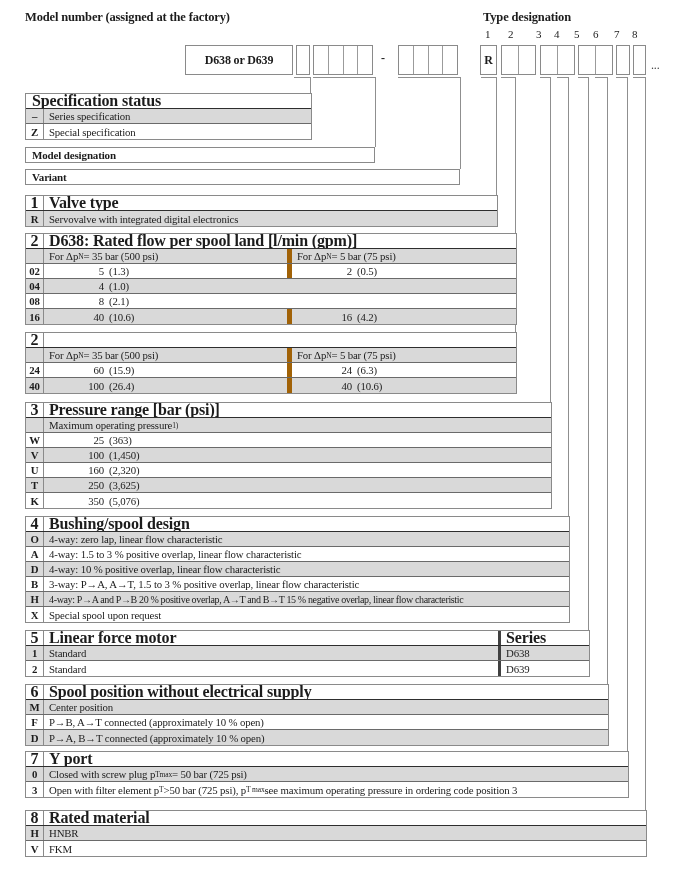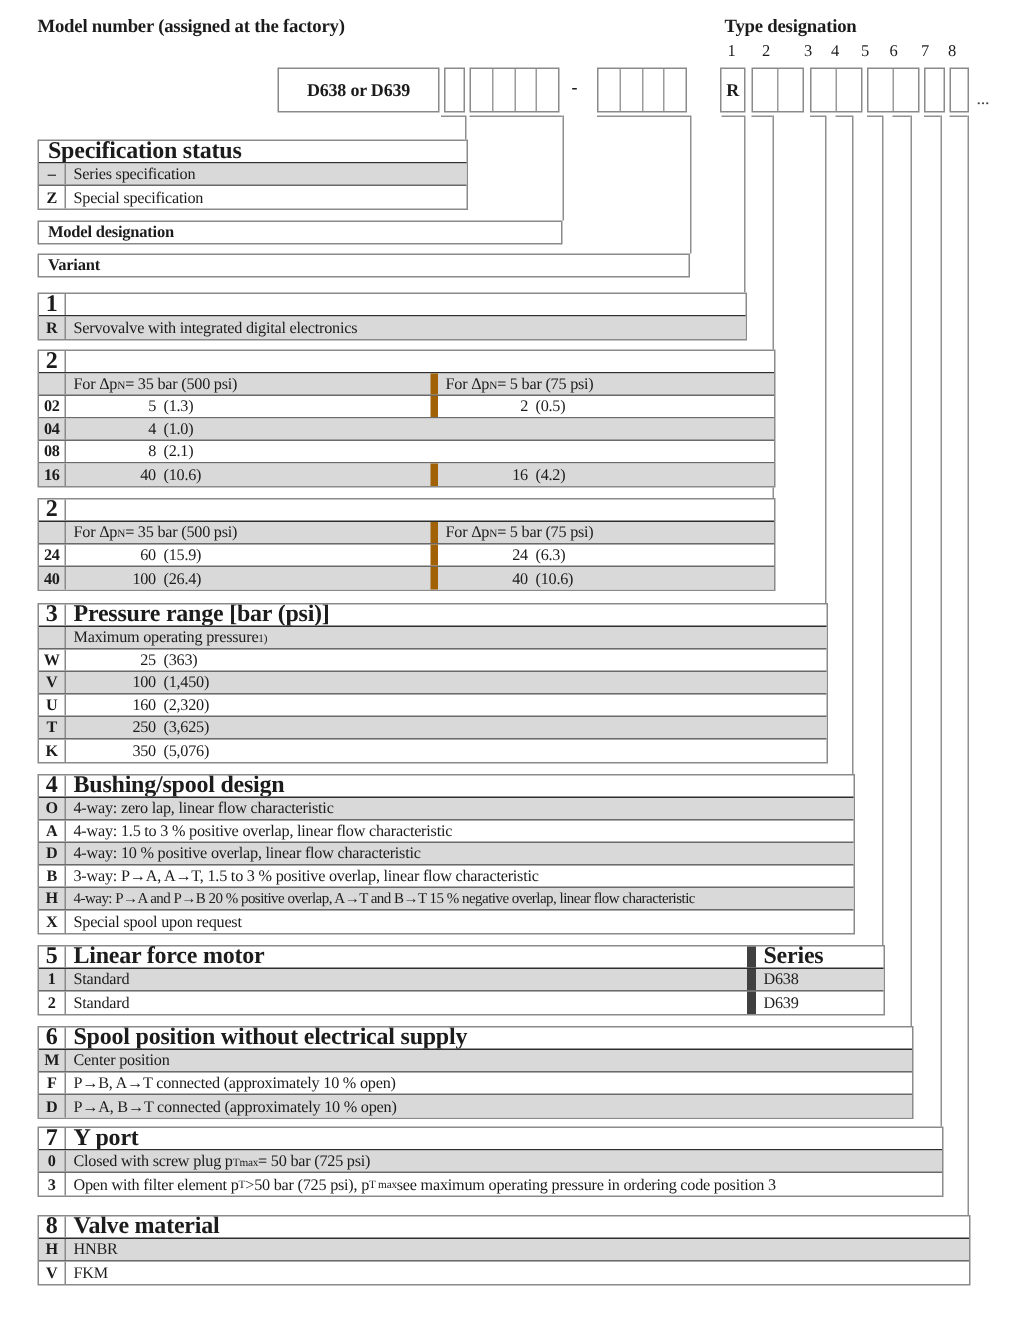--- a/index.html
+++ b/index.html
@@ -26,21 +26,21 @@
   .row.header{border-bottom-color:#2e2e2e;font-weight:bold;font-size:16px;}
   .row.gray{background:#d9d9d9;}
   .code{width:17px;flex:none;border-right:1px solid #8a8a8a;text-align:center;font-weight:bold;
         display:flex;align-items:center;justify-content:center;}
   .desc{flex:1;padding-left:5px;display:flex;align-items:center;white-space:nowrap;overflow:hidden;}
   .notitlepad{padding-left:6px;}
   .c1{width:238px;flex:none;border-right:5px solid #a16207;display:flex;align-items:center;padding-left:5px;white-space:nowrap;}
   .c2{flex:1;display:flex;align-items:center;padding-left:5px;white-space:nowrap;}
   .num{width:55px;flex:none;text-align:right;display:inline-block;}
   .paren{margin-left:5px;}
-  .desc5{width:449px;flex:none;border-right:6px solid #404040;display:flex;align-items:center;padding-left:5px;}
+  .desc5{width:449px;flex:none;border-right:3px solid #404040;display:flex;align-items:center;padding-left:5px;}
   .series{flex:1;display:flex;align-items:center;padding-left:5px;}
   .xs{font-size:10px;letter-spacing:-0.35px;}
   sub{font-size:7.5px;}
   sup{font-size:7.5px;}
   .footnote{position:absolute;font-size:10.8px;}
 </style>
 </head>
 <body>
 
 <div id="page">
@@ -126,30 +126,32 @@
       <div class="desc">Special specification</div>
     </div>
   </div>
 
   <div class="plainbox" style="left:25px;top:147px;width:350px">Model designation</div>
   <div class="plainbox" style="left:25px;top:169px;width:435px">Variant</div>
 
   <div class="sec" style="left:25px;top:195px;width:471px">
     <div class="row header">
       <div class="code">1</div>
+      <div class="desc">Valve type</div>
     </div>
     <div class="row gray">
       <div class="code">R</div>
       <div class="desc">Servovalve with integrated digital electronics</div>
     </div>
   </div>
 
   <div class="sec" style="left:25px;top:233px;width:490px">
     <div class="row header">
       <div class="code">2</div>
+      <div class="desc">D638: Rated flow per spool land [l/min (gpm)]</div>
     </div>
     <div class="row gray">
       <div class="code"></div>
       <div class="c1">For Δp<sub>N</sub> = 35 bar (500 psi)</div>
       <div class="c2">For Δp<sub>N</sub> = 5 bar (75 psi)</div>
     </div>
     <div class="row">
       <div class="code">02</div>
       <div class="c1">
           <span class="num">5</span>
@@ -345,21 +347,21 @@
     </div>
     <div class="row">
       <div class="code">3</div>
       <div class="desc">Open with filter element p<sub>T</sub> &gt;50 bar (725 psi), p<sub>T max</sub> see maximum operating pressure in ordering code position 3</div>
     </div>
   </div>
 
   <div class="sec" style="left:25px;top:810px;width:620px">
     <div class="row header">
       <div class="code">8</div>
-      <div class="desc">Valve material</div>
+      <div class="desc">Rated material</div>
     </div>
     <div class="row gray">
       <div class="code">H</div>
       <div class="desc">HNBR</div>
     </div>
     <div class="row">
       <div class="code">V</div>
       <div class="desc">FKM</div>
     </div>
   </div>

